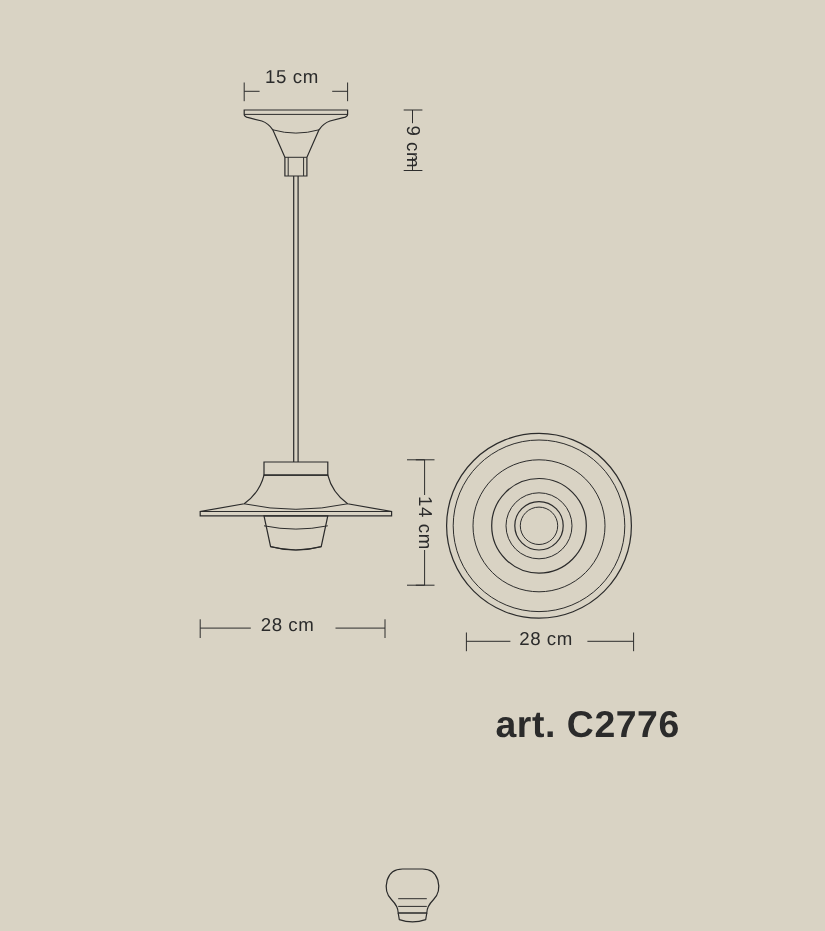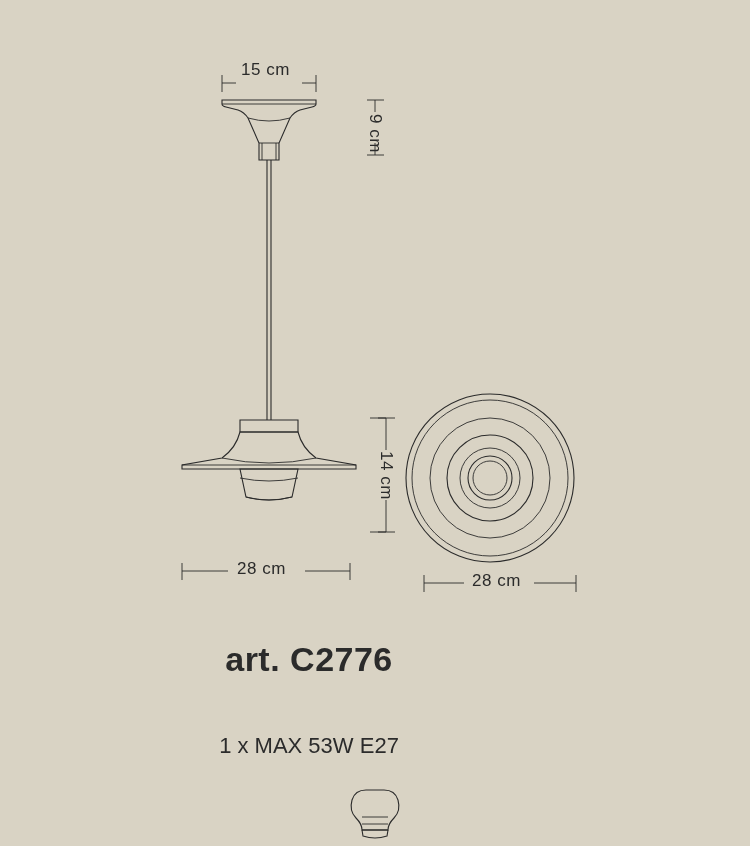--- a/index.html
+++ b/index.html
@@ -28,21 +28,21 @@
   }
   .dim-label.vertical {
     writing-mode: vertical-rl;
     text-align: center;
     line-height: 1.05;
   }
   .caption {
     position: absolute;
     left: 0;
     width: 618px;
-    text-align: center;
+    text-align: right;
     white-space: nowrap;
   }
   #art-code {
     top: 640px;
     font-size: 34px;
     font-weight: bold;
     letter-spacing: 0.5px;
   }
   #net-weight {
     top: 694px;
@@ -171,15 +171,14 @@
 
   <div class="dim-label vertical" style="left:377px; top:447px; height:56px;">14 cm</div>
 
   <div class="dim-label" style="left:237px; top:559px;">28 cm</div>
 
   <div class="dim-label" style="left:472px; top:571px;">28 cm</div>
 
   <div class="caption" id="art-code">art. C2776</div>
 
 
-  <div class="caption" id="lamp-spec">1 x MAX 53W E27</div>
 
 </div>
 
 </body></html>

